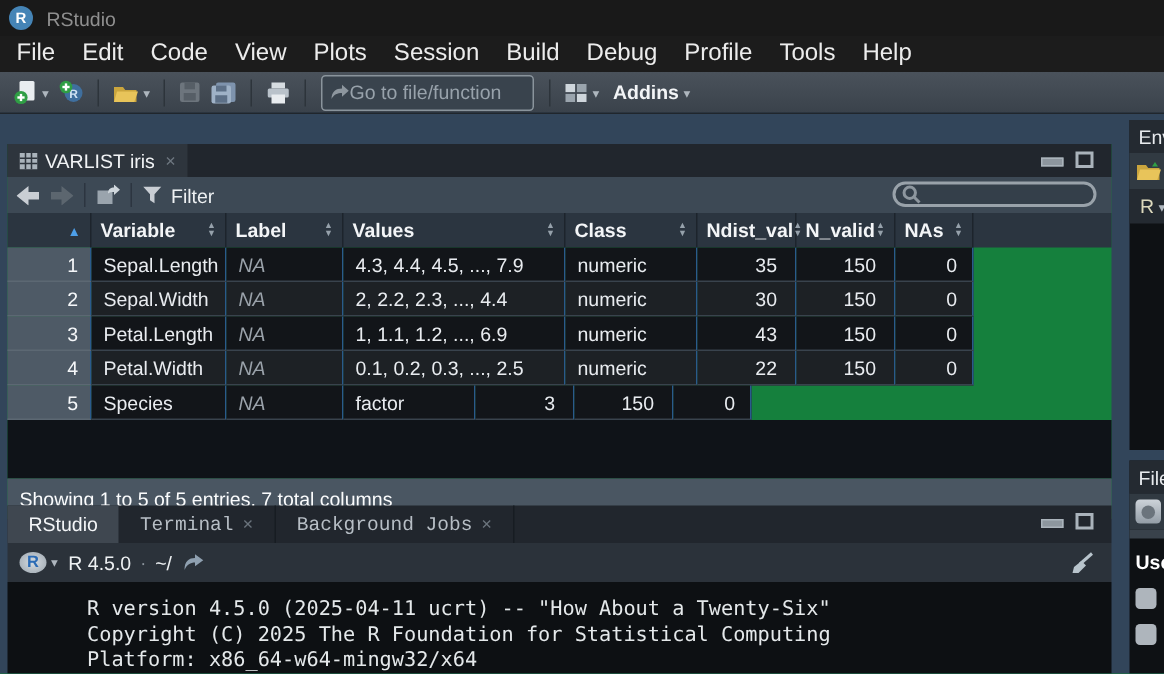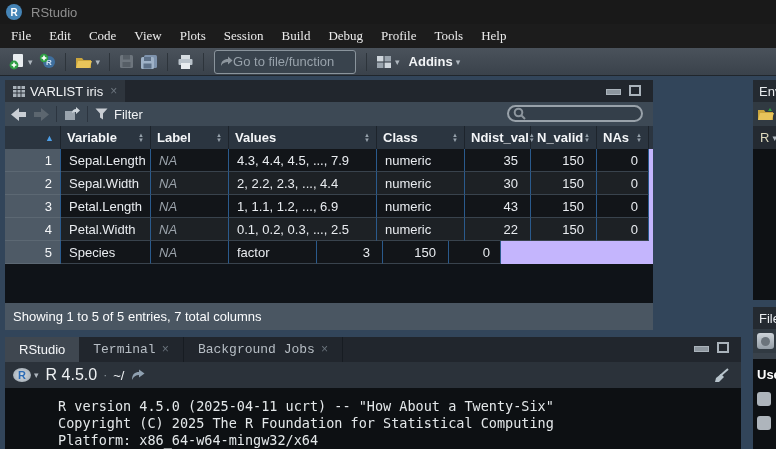--- a/index.html
+++ b/index.html
@@ -6,35 +6,35 @@
   html,body { width:776px; height:449px; overflow:hidden; }
   body { font-family:"Liberation Sans", sans-serif; background:#32455a; position:relative; }
 
   
   .titlebar { position:absolute; left:0; top:0; width:776px; height:24px; background:#191919; display:flex; align-items:center; padding-left:6px; }
   .rlogo { width:16px; height:16px; border-radius:50%; background:#4584b6; color:#fff; font-weight:bold; font-size:10px; display:flex; align-items:center; justify-content:center; }
   .titlebar .title { color:#8f8f8f; font-size:13px; margin-left:9px; }
 
   
   .menubar { position:absolute; left:0; top:24px; width:776px; height:24px; background:#1c1c1c; display:flex; align-items:center; padding-left:2px; }
-  .menubar span { color:#ececec; font-size:13px; padding:3px 9px; cursor:default;font-family:Liberation Serif, serif; }
+  .menubar span { color:#ececec; font-size:16px; padding:3px 9px; cursor:default; }
 
   
   .toolbar { position:absolute; left:0; top:48px; width:776px; height:28px; background:linear-gradient(#4a525b,#3a424b); border-bottom:1px solid #20262c; display:flex; align-items:center; padding-left:6px; }
   .tbtn { display:flex; align-items:center; padding:0 3px; height:22px; }
   .caret { color:#aeb6be; font-size:9px; margin-left:3px; }
   .tsep { width:1px; height:18px; background:#2d343b; margin:0 6px; }
   .goto { display:flex; align-items:center; width:142px; height:19px; background:#39434d; border:1px solid #8a949c; border-radius:3px; margin:0 4px; padding:11px 5px; }
   .goto input { flex:1; background:transparent; border:none; outline:none; color:#ccd3d9; font-size:13px; font-family:"Liberation Sans",sans-serif; width:100px; }
   .goto input::placeholder { color:#98a2ab; }
   .addins { color:#f2f4f6; font-size:13px; font-weight:600; margin-left:6px; }
 
   
   .main-col { position:absolute; left:5px; top:80px; width:736px; }
-  .grid-pane { position:absolute; left:0; top:0; width:648px; height:250px; background:#c4b5fd; display:flex; flex-direction:column; }
+  .grid-pane { position:absolute; left:0; top:16px; width:736px; height:250px; background:#15803d; display:flex; flex-direction:column; }
   .tabstrip { height:22px; background:#21262d; display:flex; align-items:flex-end; position:relative; }
   .tab { display:flex; align-items:center; gap:5px; height:22px; padding:0 8px; background:#2e353d; color:#f1f3f5; font-size:13px; }
   .tab .close { color:#6d767f; font-size:12px; margin-left:2px; }
   .winbtns { position:absolute; right:12px; top:5px; display:flex; gap:10px; align-items:center; }
   .minbtn { width:13px; height:10px; position:relative; }
   .minbtn::after { content:""; position:absolute; left:0; bottom:1px; width:13px; height:4px; border:1px solid #aab3bb; background:#8d969e; }
   .maxbtn { width:12px; height:11px; border:2px solid #aab3bb; }
 
   .gridbar { height:24px; background:#3d4955; display:flex; align-items:center; padding:0 6px; position:relative; }
   .gsep { width:1px; height:16px; background:#2c3540; margin:0 7px; }
@@ -66,21 +66,21 @@
   
   .console-pane { position:absolute; left:0; top:257px; width:736px; height:112px; display:flex; flex-direction:column; }
   .ctabs { height:25px; background:#21262d; display:flex; align-items:flex-end; position:relative; }
   .ctab { height:25px; display:flex; align-items:center; gap:6px; padding:0 14px; font-size:13px; }
   .ctab.active { background:#3f4750; color:#f4f6f8; }
   .ctab.inactive { color:#b7bec5; border-right:1px solid #171c22;font-family:Liberation Mono, monospace; }
   .ctab .close { color:#6a737c; font-size:12px; }
   .cbar { height:26px; background:#2b323a; display:flex; align-items:center; padding:0 8px; position:relative; }
   .rsphere { width:18px; height:14px; border-radius:50%; background:radial-gradient(#d7dde2,#9aa4ad); display:flex; align-items:center; justify-content:center; }
   .rsphere b { color:#2b6bb5; font-size:11px; }
-  .cver { color:#eef1f3; font-size:16px; margin-left:7px; }
+  .cver { color:#eef1f3; font-size:13px; margin-left:7px; }
   .cdot { color:#8d969e; font-size:12px; margin:0 6px; }
   .cpath { color:#eef1f3; font-size:13px; }
   .cbody { flex:1; background:#0d1013; padding:10px 0 0 8px; font-family:"DejaVu Sans Mono", monospace; font-size:13.5px; color:#e4e8ea; line-height:17px; }
   .cbody div { white-space:pre;padding-left:45px; }
 
   
   .right-env { position:absolute; left:753px; top:80px; width:23px; height:220px; background:#0e1114; }
   .right-files { position:absolute; left:753px; top:307px; width:23px; height:142px; background:#0e1114; }
   .rstrip { height:22px; background:#242a31; color:#e8ebee; font-size:13px; display:flex; align-items:center; padding-left:6px; overflow:hidden; white-space:nowrap; }
   .rtool { height:24px; background:#313a42; display:flex; align-items:center; padding-left:4px; }

